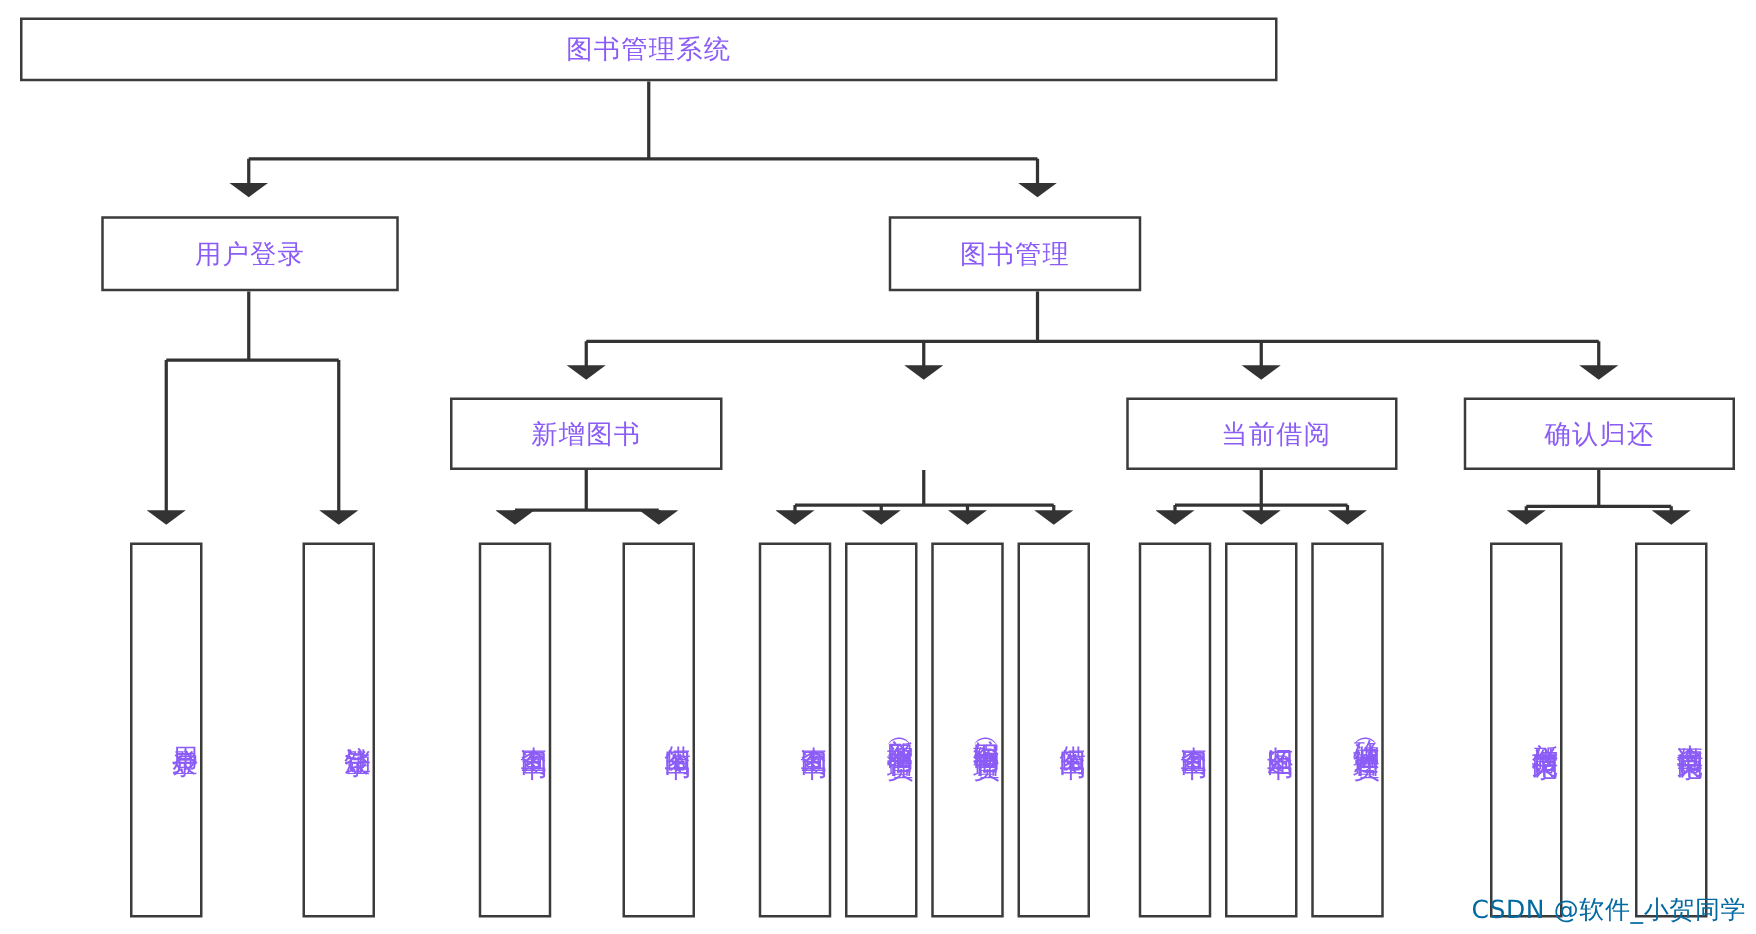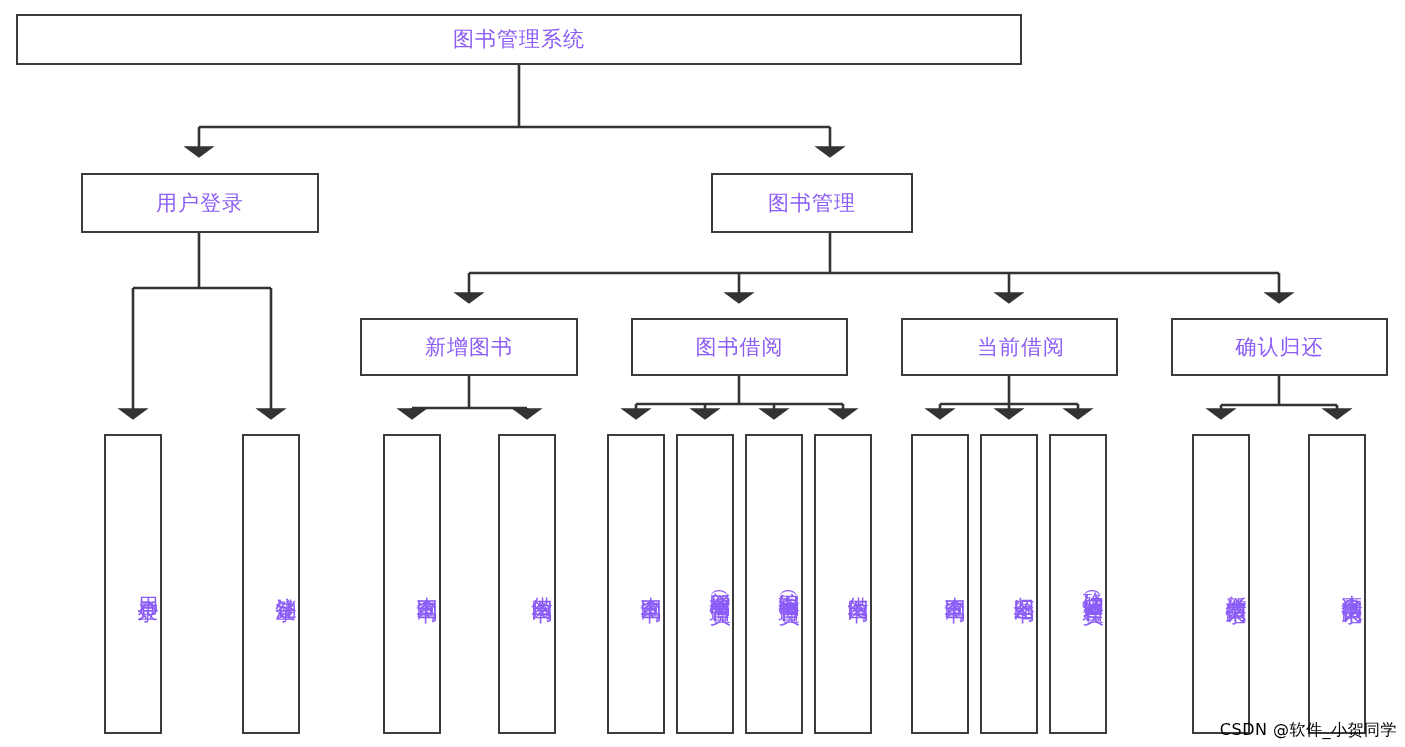--- a/index.html
+++ b/index.html
@@ -48,22 +48,22 @@
   }
   .node.v span{
     display:block;
     writing-mode:vertical-rl;
     text-orientation:upright;
   }
   .watermark{
     position:absolute;
     right:8px;
     bottom:6px;
-    font-size:16px;
-    color:#000000;
+    font-size:20px;
+    color:#0369a1;
     letter-spacing:0.5px;
     white-space:nowrap;
     user-select:none;
   }
 </style>
 </head>
 <body>
 
 <div id="canvas">
 
@@ -124,23 +124,20 @@
   <div class="node h" style="left:81px; top:173px; width:238px; height:60px;">
     <span>用户登录</span>
   </div>
   <div class="node h" style="left:711px; top:173px; width:202px; height:60px;">
     <span>图书管理</span>
   </div>
 
   <div class="node h" style="left:360px; top:318px; width:218px; height:58px;">
     <span>新增图书</span>
   </div>
-  <div class="node h" style="left:631px; top:318px; width:217px; height:58px;">
-    <span>图书借阅</span>
-  </div>
   <div class="node h" style="left:901px; top:318px; width:217px; height:58px;padding-left:23px;">
     <span>当前借阅</span>
   </div>
   <div class="node h" style="left:1171px; top:318px; width:217px; height:58px;">
     <span>确认归还</span>
   </div>
 
   <div class="node v" style="left:104px; top:434px; width:58px; height:300px;">
     <span>用户登录</span>
   </div>

